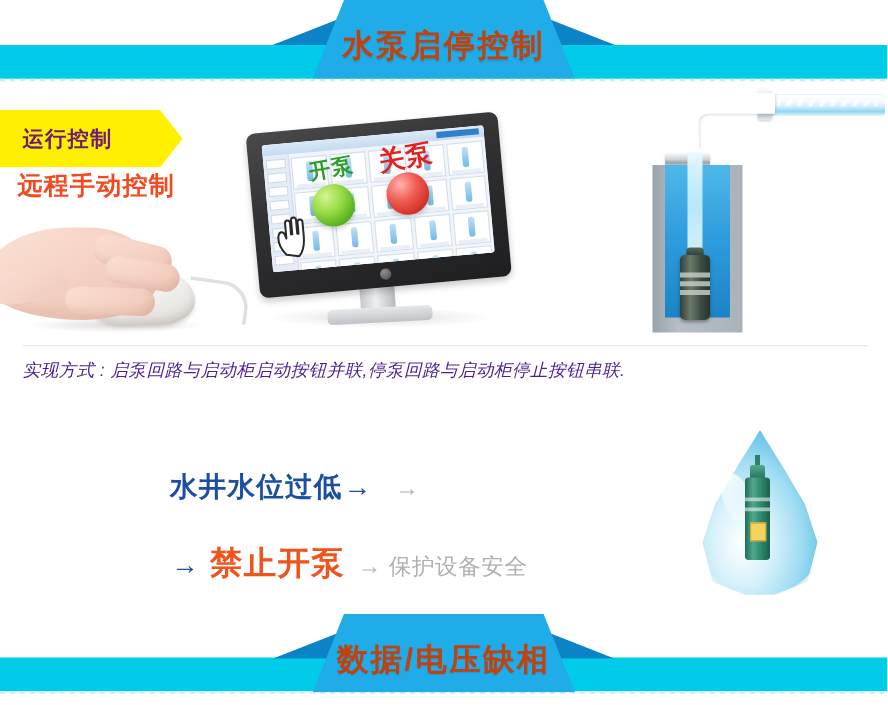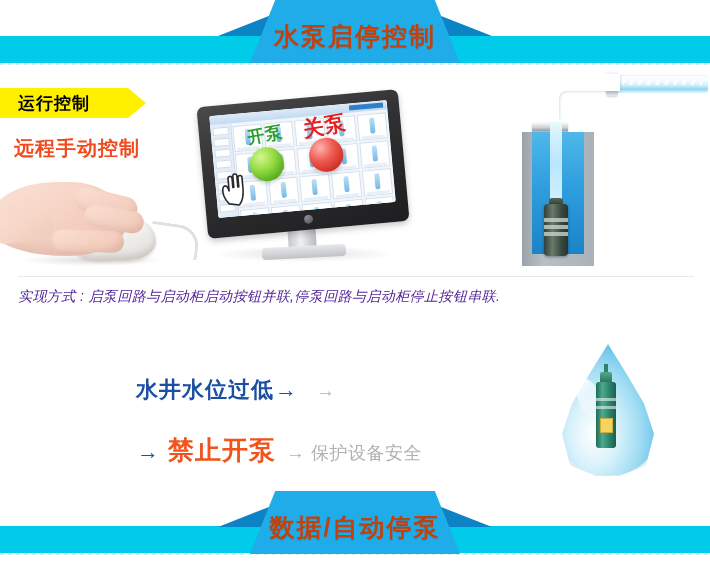--- a/index.html
+++ b/index.html
@@ -32,25 +32,25 @@
   .ribbon .rtext{
     position:absolute;left:0;top:0;width:274px;height:63px;
     display:flex;align-items:center;justify-content:center;
     color:#c2410c;font-size:25px;font-weight:bold;letter-spacing:2px;
     padding-top:9px;box-sizing:border-box;
     text-shadow:0 1px 1px rgba(0,0,0,.10);
   }
 
   
   .tag{
-    position:absolute;height:30px;background:#fff000;
+    position:absolute;height:46px;background:#fff000;
     display:flex;align-items:center;
     padding:0 26px 0 18px;box-sizing:border-box;
     clip-path:polygon(0% 0%,calc(100% - 18px) 0%,100% 50%,calc(100% - 18px) 100%,0% 100%);
-    color:#000000;font-size:17px;font-weight:bold;letter-spacing:1px;
+    color:#701a75;font-size:17px;font-weight:bold;letter-spacing:1px;
   }
   .tag.run{left:0px;top:88px;width:146px;}
   .tag.prot{left:0px;top:338px;width:140px;}
 
   .subhead{
     position:absolute;left:14px;top:135px;
     color:#f04a1e;font-size:20px;font-weight:bold;letter-spacing:1px;
   }
 
   
@@ -376,16 +376,16 @@
     <div class="drop-pump-ring" style="top:62px"></div>
     <div class="drop-pump-lbl"></div>
   </div>
 
   <div class="band bottom"></div>
   <div class="band-dots bottom"></div>
   <div class="ribbon bottom">
     <div class="wing l"></div>
     <div class="wing r"></div>
     <div class="core"></div>
-    <div class="rtext">数据/自动停泵</div>
+    <div class="rtext">数据/电压缺相</div>
   </div>
 
 </div>
 
 </body></html>

